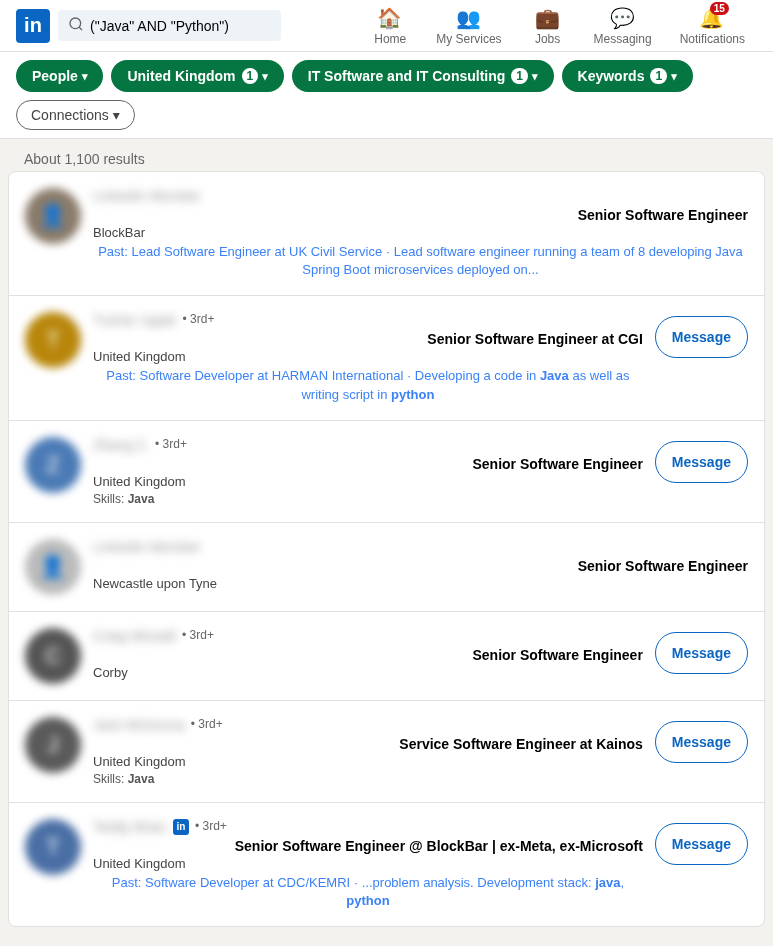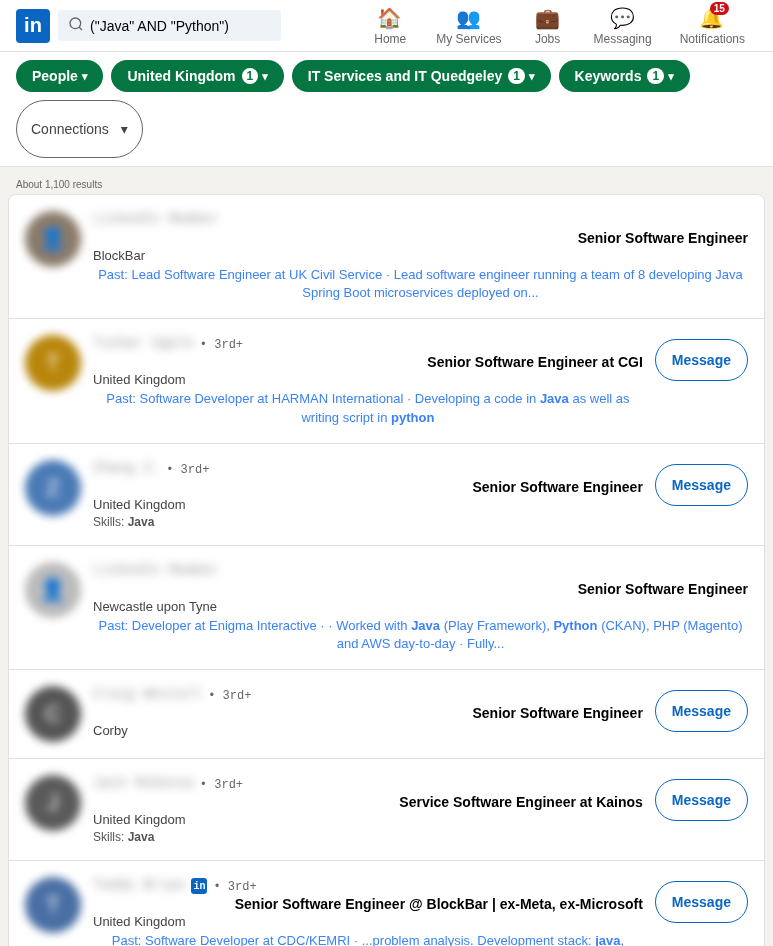--- a/index.html
+++ b/index.html
@@ -114,36 +114,36 @@
       color: #057642;
       border-radius: 999px;
       font-size: 12px;
       font-weight: 700;
       padding: 1px 5px;
       margin-left: 2px;
     }
     .filter-btn-outline {
       border: 1px solid #666;
       border-radius: 999px;
-      padding: 20px 14px;
+      padding: 6px 14px;
       font-size: 14px;
       cursor: pointer;
       color: #444;
       background: #fff;
       display: flex;
       align-items: center;
-      gap: 12px;
+      gap: 4px;
       white-space: nowrap;
     }
 
     
     .results-section {
-      padding: 12px 16px 4px;
+      padding: 12px 24px 4px;
       color: #666;
-      font-size: 10px;
+      font-size: 14px;
     }
 
     
     .card-list {
       background: #fff;
       border-radius: 8px;
       margin: 0 8px 16px;
       border: 1px solid #e0e0e0;
       overflow: hidden;
     }
@@ -179,25 +179,24 @@
       color: #333;
       margin-bottom: 1px;
     }
     .person-name.blurred {
       filter: blur(5px);
       color: #999;
       display: inline-block;
     }
     .person-name-row {
       display: flex;
-      align-items: flex-end;
+      align-items: flex-start;
       gap: 6px;
       margin-bottom: 2px;
       flex-wrap: wrap;
-      font-family: Liberation Mono, monospace;
     }
     .degree-badge {
       font-size: 12px;
       color: #666;
     }
     .linkedin-badge {
       width: 16px;
       height: 16px;
       background: #0a66c2;
       border-radius: 3px;
@@ -295,21 +294,21 @@
   <button class="filter-btn normal">
     <span>People</span>
     <span class="caret">▾</span>
   </button>
   <button class="filter-btn normal">
     <span>United Kingdom</span>
     <span class="filter-badge">1</span>
     <span class="caret">▾</span>
   </button>
   <button class="filter-btn normal">
-    <span>IT Services and IT Quedgeley</span>
+    <span>IT Software and IT Consulting</span>
     <span class="filter-badge">1</span>
     <span class="caret">▾</span>
   </button>
   <button class="filter-btn normal">
     <span>Keywords</span>
     <span class="filter-badge">1</span>
     <span class="caret">▾</span>
   </button>
   <button class="filter-btn-outline">
     <span>Connections</span>
@@ -360,21 +359,20 @@
       <button class="message-btn">Message</button>
     </div>
     <div class="person-card">
       <div class="avatar blurred" style="background: rgb(187, 187, 187); color: rgb(255, 255, 255);">👤</div>
       <div class="person-info">
         <div class="person-name-row">
           <span class="person-name blurred">LinkedIn Member</span>
         </div>
         <div class="person-title">Senior Software Engineer</div>
         <div class="person-location">Newcastle upon Tyne</div>
-        <div class="person-past">Past: Developer at Enigma Interactive · · Worked with <span class="highlight">Java</span> (Play Framework), <span class="highlight">Python</span> (CKAN), PHP (Magento) and AWS day-to-day · Fully...</div>
       </div>
     </div>
     <div class="person-card">
       <div class="avatar blurred" style="background: rgb(85, 85, 85); color: rgb(255, 255, 255);">C</div>
       <div class="person-info">
         <div class="person-name-row">
           <span class="person-name blurred">Craig Westall</span>
           <span class="degree-badge">• 3rd+</span>
         </div>
         <div class="person-title">Senior Software Engineer</div>

